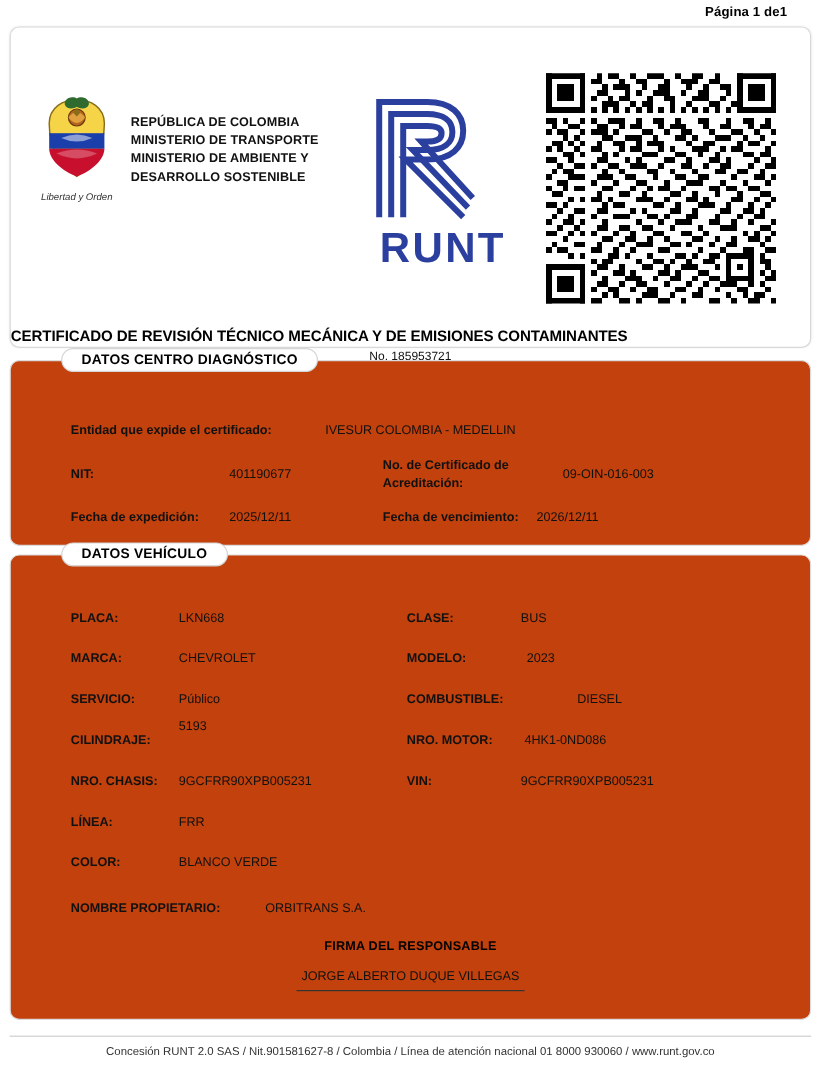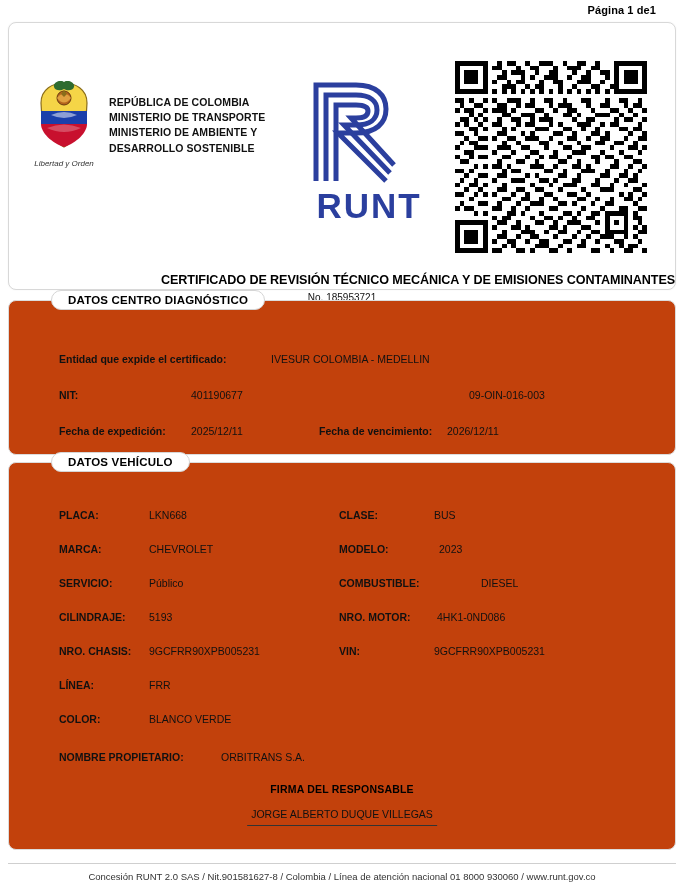--- a/index.html
+++ b/index.html
@@ -72,21 +72,21 @@
   .qr-wrap {
     position: absolute;
     right: 24px; top: 34px;
     width: 200px; height: 200px;
     background: #fff;
     padding: 4px;
   }
   .cert-title {
     position: absolute;
     left: 0; right: 0; top: 250px;
-    text-align: right;
+    text-align: left;
     font-size: 12.6px;
     font-weight: bold;
     color: #000;
     letter-spacing: -0.1px;
   }
   .cert-no {
     position: absolute;
     left: 0; right: 0; top: 269px;
     text-align: center;
     font-size: 10px;
@@ -629,20 +629,21 @@
       <span class="val">IVESUR COLOMBIA - MEDELLIN</span>
     </div>
 
     <div class="row" style="left:50px; top:88px;">
       <span class="lbl">NIT:</span>
     </div>
     <div class="row" style="left:182px; top:88px;">
       <span class="val">401190677</span>
     </div>
 
+    <div class="row lbl" style="left:310px; top:80px; width:148px; line-height:1.45;">No. de Certificado de Acreditación:</div>
     <div class="row val" style="left:460px; top:88px;">09-OIN-016-003</div>
 
     <div class="row lbl" style="left:50px; top:124px;">Fecha de expedición:</div>
     <div class="row val" style="left:182px; top:124px;">2025/12/11</div>
 
     <div class="row lbl" style="left:310px; top:124px;">Fecha de vencimiento:</div>
     <div class="row val" style="left:438px; top:124px;">2026/12/11</div>
   </div>
 
   <div class="card" id="card-vehiculo">
@@ -657,21 +658,21 @@
     <div class="row val" style="left:140px; top:80px;">CHEVROLET</div>
     <div class="row lbl" style="left:330px; top:80px;">MODELO:</div>
     <div class="row val" style="left:430px; top:80px;">2023</div>
 
     <div class="row lbl" style="left:50px; top:114px;">SERVICIO:</div>
     <div class="row val" style="left:140px; top:114px;">Público</div>
     <div class="row lbl" style="left:330px; top:114px;">COMBUSTIBLE:</div>
     <div class="row val" style="left:432px; top:114px;padding-left:40px;">DIESEL</div>
 
     <div class="row lbl" style="left:50px; top:148px;">CILINDRAJE:</div>
-    <div class="row val" style="left:140px; top:148px;">5193</div>
+    <div class="row val" style="left:140px; top:136px;">5193</div>
     <div class="row lbl" style="left:330px; top:148px;">NRO. MOTOR:</div>
     <div class="row val" style="left:428px; top:148px;">4HK1-0ND086</div>
 
     <div class="row lbl" style="left:50px; top:182px;">NRO. CHASIS:</div>
     <div class="row val" style="left:140px; top:182px;">9GCFRR90XPB005231</div>
     <div class="row lbl" style="left:330px; top:182px;">VIN:</div>
     <div class="row val" style="left:425px; top:182px;">9GCFRR90XPB005231</div>
 
     <div class="row lbl" style="left:50px; top:216px;">LÍNEA:</div>
     <div class="row val" style="left:140px; top:216px;">FRR</div>

